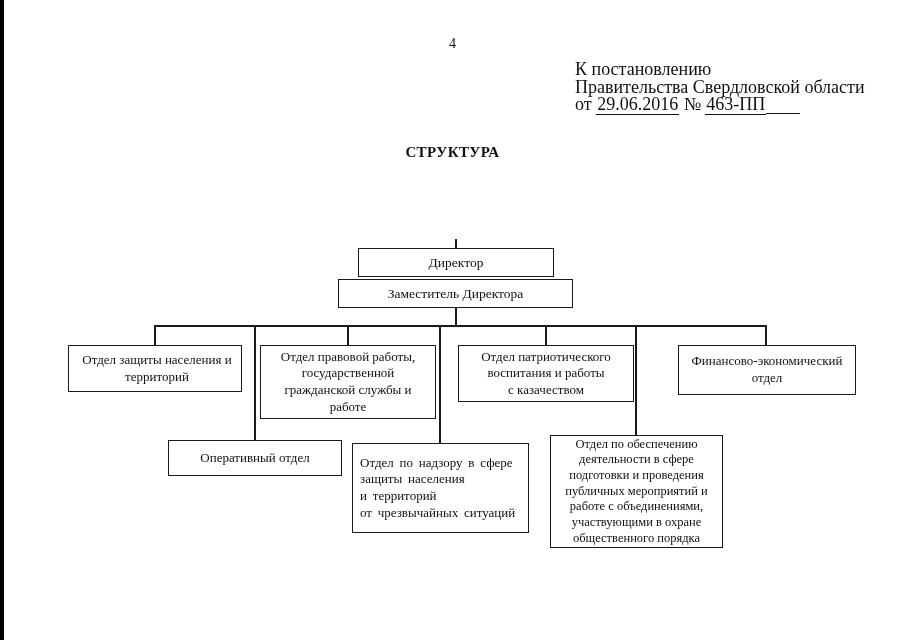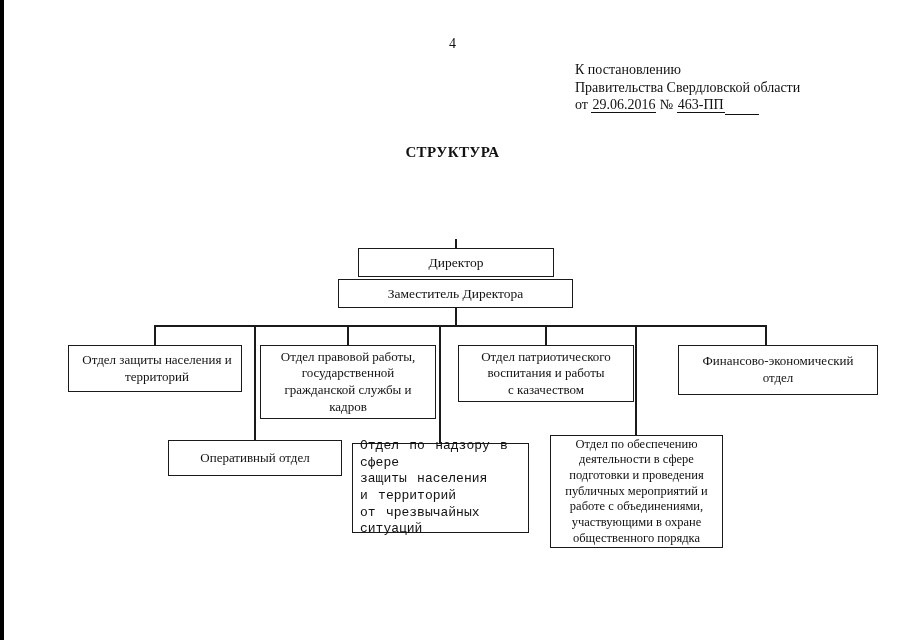--- a/index.html
+++ b/index.html
@@ -17,21 +17,21 @@
     position: absolute; left: 0; top: 0;
     width: 4px; height: 640px;
     background: #000;
   }
   .page-number {
     position: absolute; top: 36px; left: 0; width: 905px;
     text-align: center; font-size: 14px;
   }
   .ref-block {
     position: absolute; left: 575px; top: 61px;
-    font-size: 14px; line-height: 17.5px;
+    font-size: 18px; line-height: 17.5px;
   }
   .underlined { border-bottom: 1px solid #111; padding: 0 1px; }
   .blank-underline {
     display: inline-block; width: 34px; height: 15px;
     border-bottom: 1px solid #111; vertical-align: bottom;
   }
   .doc-title {
     position: absolute; top: 144px; left: 0; width: 905px;
     text-align: center; font-weight: bold; font-size: 15px; letter-spacing: 0.4px; font-family: Liberation Serif, serif;
   }
@@ -44,21 +44,21 @@
     border: 1.5px solid #1a1a1a;
     background: #fff;
     display: flex; align-items: center; justify-content: center;
     text-align: center;
     font-size: 13px; line-height: 1.28;
     white-space: pre-line;
     padding: 2px 4px;
   }
   .node.align-left {
     justify-content: flex-start; text-align: left;
-    padding-left: 7px; word-spacing: 2.5px; font-family: Liberation Mono, monospace;
+    padding-left: 7px; word-spacing: 2.5px;
   }
   .line { position: absolute; background: #1a1a1a; }
   .line.v { width: 2px; }
   .line.h { height: 2px; }
 </style>
 </head>
 <body>
 
 <div class="page">
 
@@ -93,27 +93,27 @@
   <div class="node" style="left:358px; top:211px; width:196px; height:29px; font-size:13.5px;margin-top:37px;">Директор</div>
 
   <div class="node" style="left:338px; top:256px; width:235px; height:29px; font-size:13.5px;margin-top:23px;">Заместитель Директора</div>
 
   <div class="node" style="left:68px; top:345px; width:174px; height:47px;padding-left:8px;">Отдел защиты населения и
 территорий</div>
 
   <div class="node" style="left:260px; top:345px; width:176px; height:74px;">Отдел правовой работы,
 государственной
 гражданской службы и
-кадров</div>
+работе</div>
 
   <div class="node" style="left:458px; top:345px; width:176px; height:57px;">Отдел патриотического
 воспитания и работы
 с казачеством</div>
 
-  <div class="node" style="left:678px; top:345px; width:200px; height:50px;">Финансово-экономический
+  <div class="node" style="left:678px; top:345px; width:178px; height:50px;">Финансово-экономический
 отдел</div>
 
   <div class="node" style="left:168px; top:440px; width:174px; height:36px;">Оперативный отдел</div>
 
   <div class="node align-left" style="left:352px; top:443px; width:177px; height:90px;">Отдел по надзору в сфере
 защиты населения
 и территорий
 от чрезвычайных ситуаций</div>
 
   <div class="node" style="left:550px; top:435px; width:173px; height:113px; font-size:12.5px; line-height:1.25;">Отдел по обеспечению

